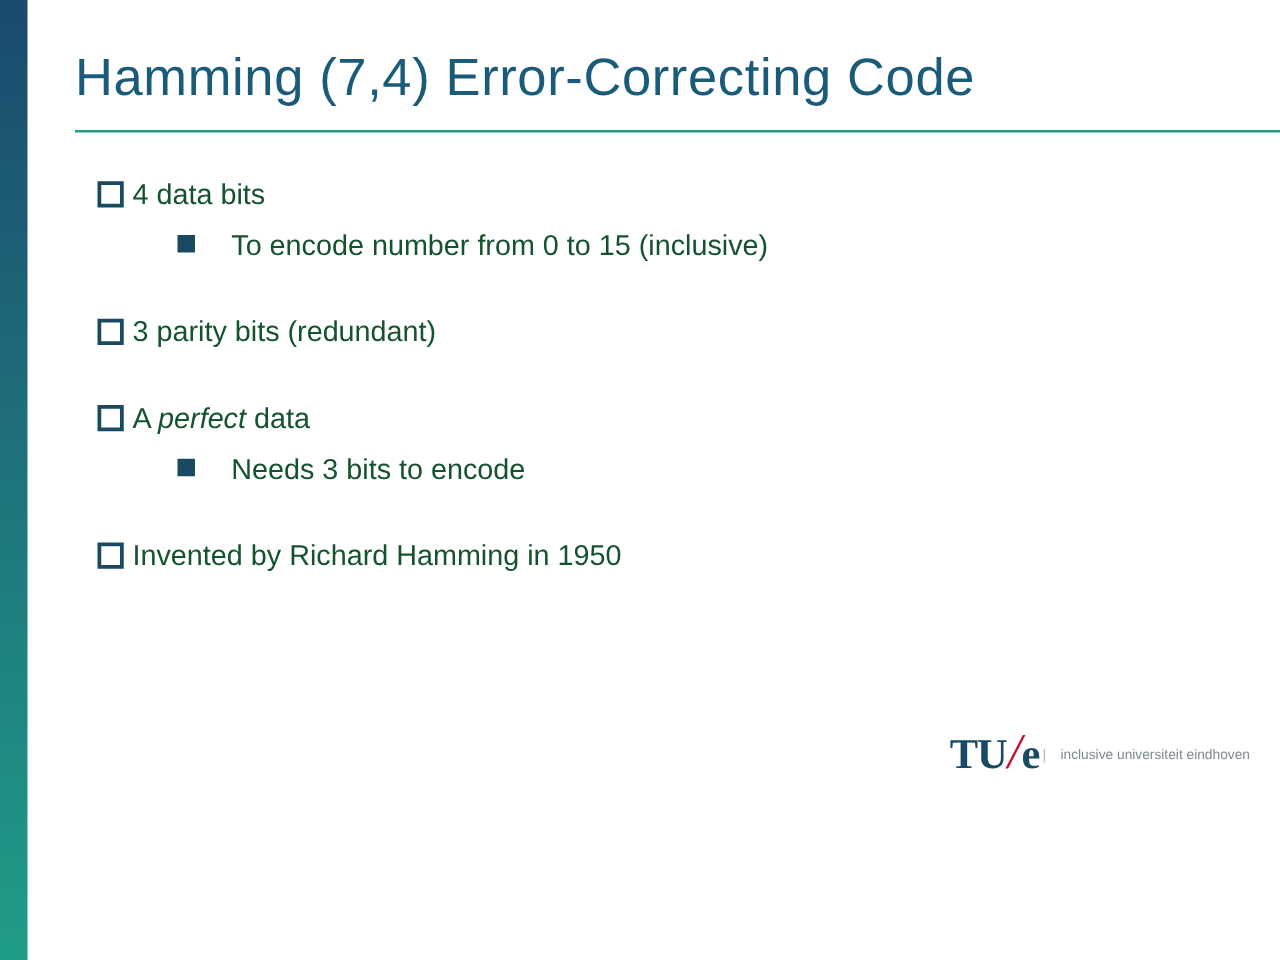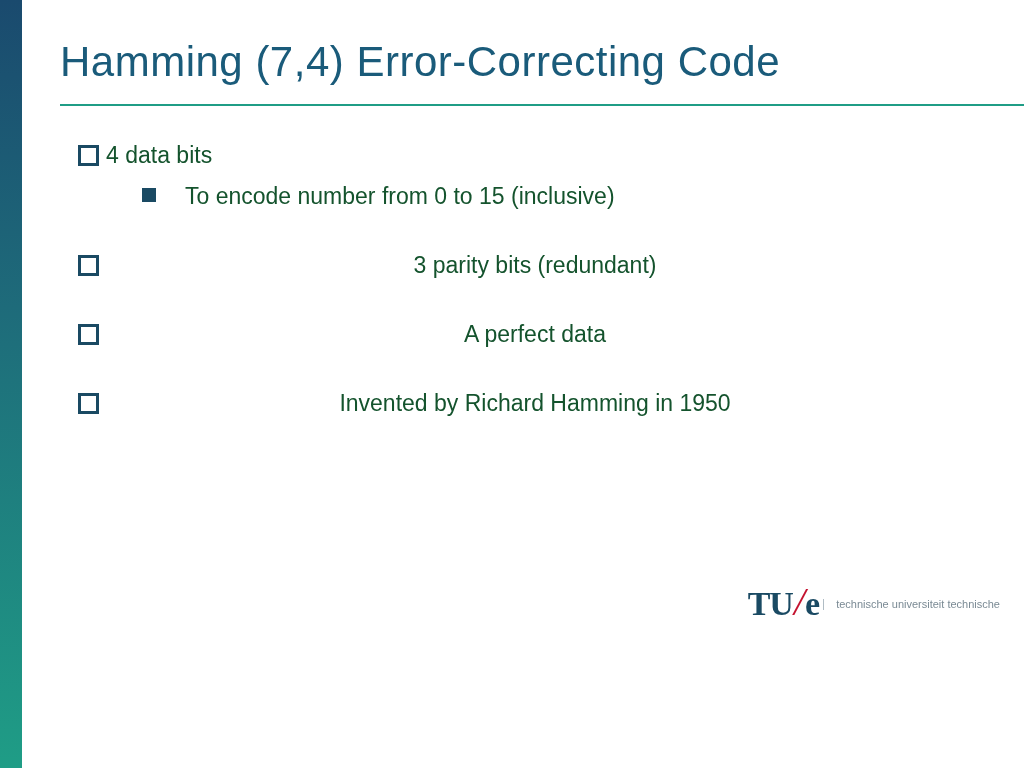--- a/index.html
+++ b/index.html
@@ -40,21 +40,21 @@
     right: 60px;
     font-size: 23px;
     color: #14532d;
     line-height: 1.35;
   }
   .l1 {
     position: relative;
     padding-left: 28px;
     margin-top: 0;
   }
-  .l1 + .l1 { margin-top: 38px; text-align: center; }
+  .l1 + .l1 { margin-top: 38px; }
   .l1::before {
     content: "";
     position: absolute;
     left: 0;
     top: 5px;
     width: 15px;
     height: 15px;
     border: 3px solid #1a4a63;
     background: #fff;
   }
@@ -67,21 +67,21 @@
   }
   .l2::before {
     content: "";
     position: absolute;
     left: 0;
     top: 7px;
     width: 14px;
     height: 14px;
     background: #1a4a63;
   }
-  .italic { }
+  .italic { font-style: italic; }
   .footer-logo {
     position: absolute;
     right: 24px;
     bottom: 20px;
     display: flex;
     align-items: center;
     gap: 4px;
   }
   .tu-mark {
     font-family: Georgia, 'Times New Roman', serif;
@@ -126,29 +126,32 @@
         <span>To encode number from 0 to 15 (inclusive)</span>
       </div>
     </div>
 
     <div class="l1">
       <span>3 parity bits (redundant)</span>
     </div>
 
     <div class="l1">
       <span><span>A </span><span class="italic">perfect</span><span> data</span></span>
+      <div class="l2">
+        <span>Needs 3 bits to encode</span>
+      </div>
     </div>
 
     <div class="l1">
       <span>Invented by Richard Hamming in 1950</span>
     </div>
 
   </div>
 
   <div class="footer-logo">
     <div class="tu-mark">
       <span>TU</span>
         <span class="tu-slash">/</span>
         <span class="tu-e">e</span>
     </div>
-    <div class="uni-text">technische universiteit technische</div>
+    <div class="uni-text">inclusive universiteit eindhoven</div>
   </div>
 </div>
 
 </body></html>

